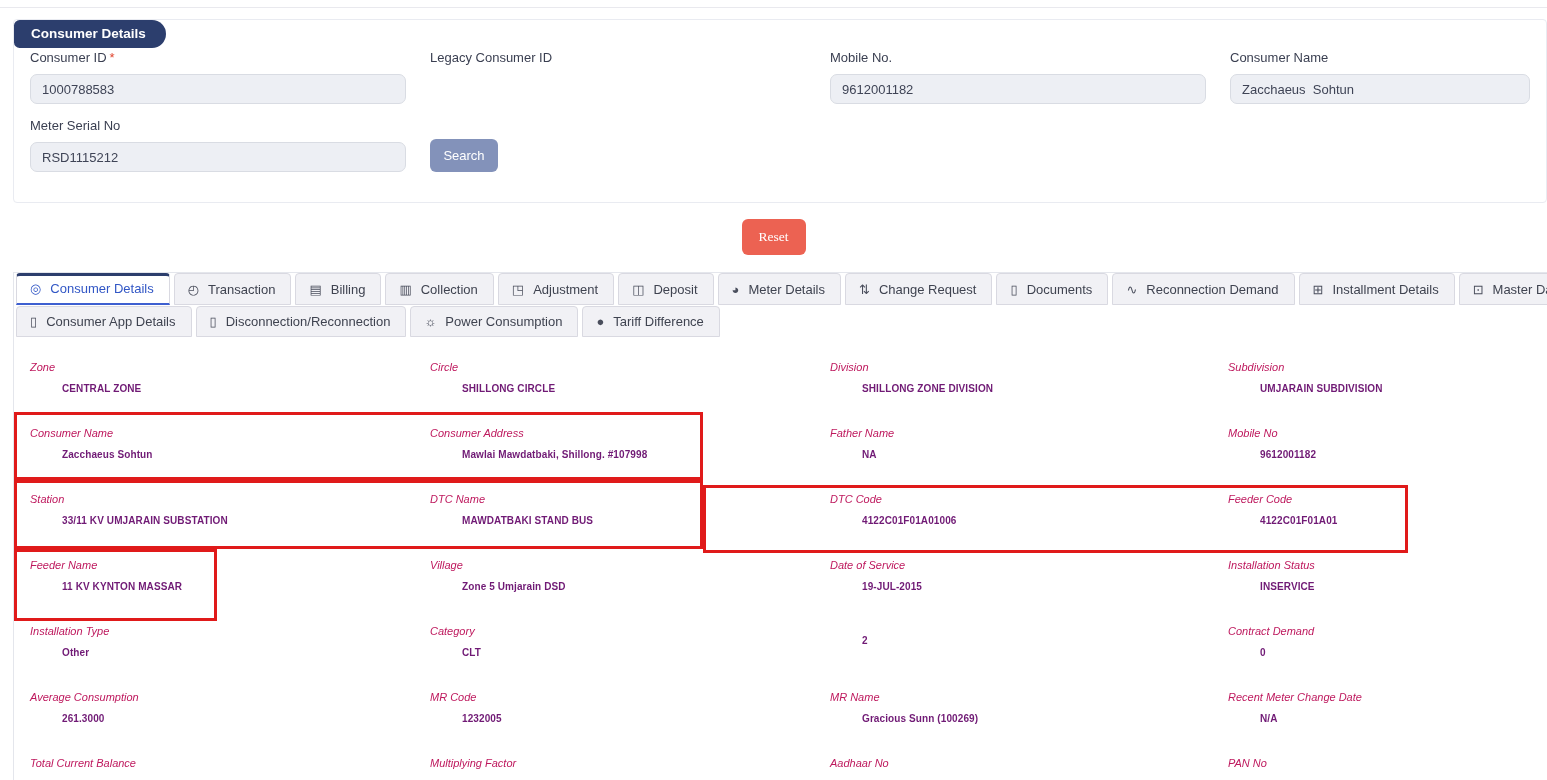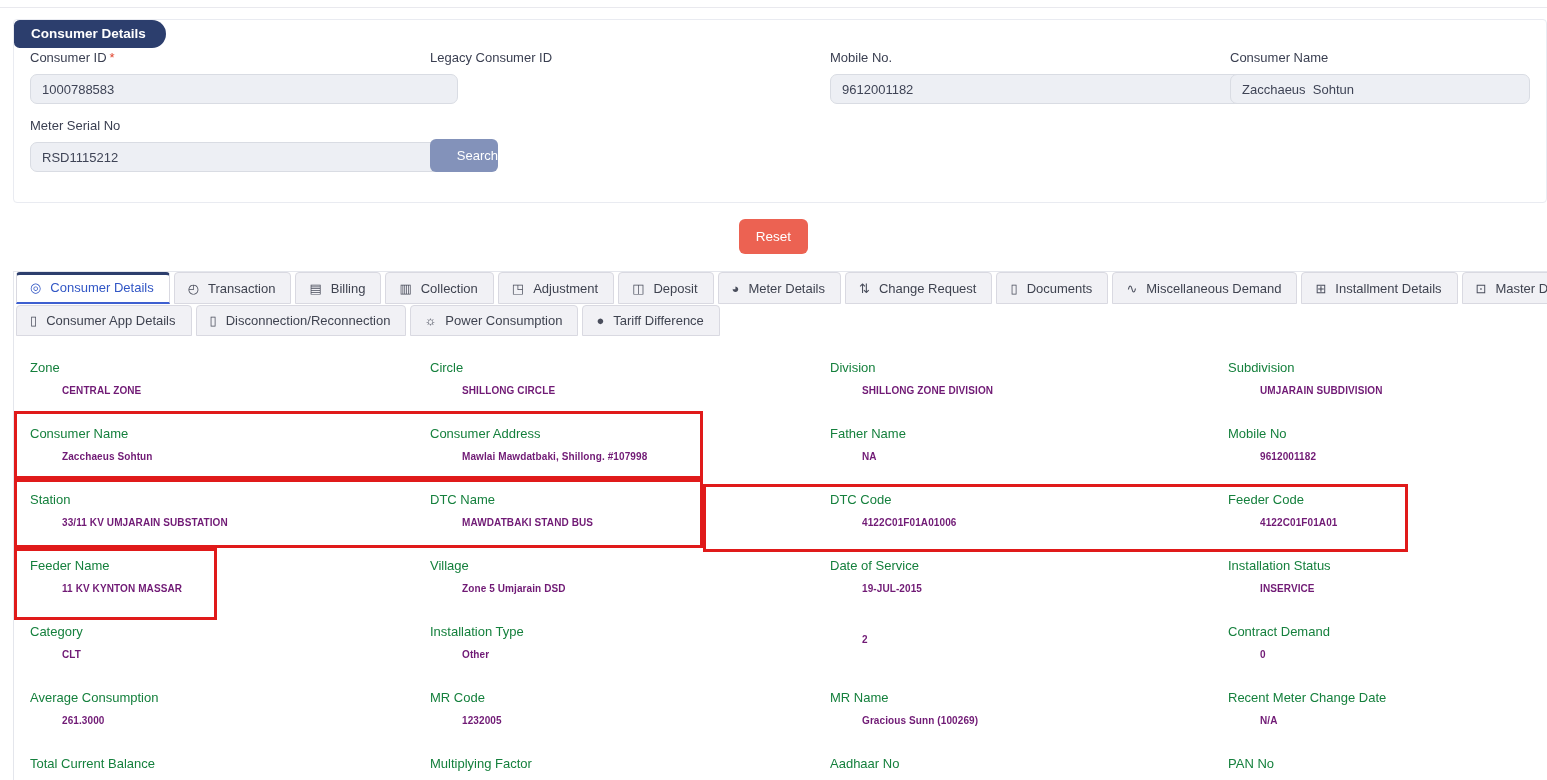--- a/index.html
+++ b/index.html
@@ -11,55 +11,55 @@
   .search-card { position:relative; margin-left:13px; margin-top:11px;
                  border:1px solid #e9ebf1; border-radius:4px;
                  padding:0 16px 30px 16px; }
   .badge { display:inline-block; margin-left:-16px; margin-top:0;
            background:#2c3e6d; color:#fff; font-weight:700; font-size:13.5px;
            padding:6px 20px 7px 17px; border-radius:6px 15px 15px 6px; }
   .form-grid { display:grid; grid-template-columns:400px 400px 400px 1fr;
                margin-top:2px; }
   .fld label { display:block; font-size:13px; color:#3a3f51; margin-bottom:9px; }
   .req { color:#e0442e; margin-left:3px; }
-  .fld input { height:30px; width:428px; background:#edeff4;
+  .fld input { height:30px; width:376px; background:#edeff4;
                border:1px solid #d9dce3; border-radius:7px; padding:0 11px;
                font-size:13px; color:#3f4456; font-family:inherit; outline:none; }
   .fld.wide input { width:100%; }
   .form-row2 { display:grid; grid-template-columns:400px 400px 1fr;
                margin-top:14px; align-items:end; }
   .btn-search { width:68px; height:33px; background:#8392ba; color:#fff;
                 border:none; border-radius:6px; font-size:13px;
-                font-family:inherit; cursor:pointer; margin-bottom:0;text-align:right; }
+                font-family:inherit; cursor:pointer; margin-bottom:0; }
 
   
   .reset-wrap { display:flex; justify-content:center; padding:16px 0 17px 0; }
   .btn-reset { background:#ec6252; color:#fff; border:none; border-radius:6px;
-               padding:10px 17px; font-size:13.5px; font-family:Liberation Sans, sans-serif; cursor:pointer; }
+               padding:10px 17px; font-size:13.5px; font-family:Liberation Serif, serif; cursor:pointer; }
 
   
   .tab-panel { margin-left:13px; border-left:1px solid #e4e6ec; }
   .tab-rows { border-top:1px solid #e4e6ec; padding-top:0; }
   .tab-row { display:flex; gap:4px; padding-left:2px; white-space:nowrap; }
   .tab-row + .tab-row { margin-top:1px; }
   .tab { display:flex; align-items:center; gap:9px; background:#f1f1f5;
          border:1px solid #d9d9e1; border-radius:4px 4px 0 0;
          padding:7px 15px 7px 13px; font-size:13px; color:#3f4350;
          font-family:inherit; cursor:pointer; flex:0 0 auto; }
   .tab .tab-icon { font-size:13px; color:#4a4e5c; }
   .tab.active { background:#fff; color:#3156c5;
                 border-top:3px solid #2c3e6d; padding-top:5px;
                 border-bottom:2px solid #3d5fd0; }
   .tab.active .tab-icon { color:#3156c5; }
 
   
   .details { position:relative; padding:2px 0 0 16px; }
   .detail-row { display:grid; grid-template-columns:400px 400px 398px 1fr;
                 height:66px; padding-top:22px; }
-  .flabel { font-size:13px; color:#15803d; }
+  .flabel { font-size:11px; color:#be185d;font-style:italic; }
   .fvalue { font-size:10px; font-weight:700; color:#701a75; margin-top:10px;
             letter-spacing:.1px;margin-left:32px; }
 
   .hl-box { position:absolute; border:3px solid #e01a1a; pointer-events:none; }
   .hl-a { left:0;   top:75px;  width:689px; height:68px; }
   .hl-b { left:0;   top:143px; width:689px; height:69px; }
   .hl-c { left:689px;top:148px; width:705px; height:68px; }
   .hl-d { left:0;   top:212px; width:203px; height:72px; }
 </style>
 </head>
@@ -137,21 +137,21 @@
         <button class="tab">
           <span class="tab-icon">⇅</span>
           <span>Change Request</span>
         </button>
         <button class="tab">
           <span class="tab-icon">▯</span>
           <span>Documents</span>
         </button>
         <button class="tab">
           <span class="tab-icon">∿</span>
-          <span>Miscellaneous Demand</span>
+          <span>Reconnection Demand</span>
         </button>
         <button class="tab">
           <span class="tab-icon">⊞</span>
           <span>Installment Details</span>
         </button>
         <button class="tab">
           <span class="tab-icon">⊡</span>
           <span>Master Data Cor</span>
         </button>
       </div>
@@ -247,28 +247,28 @@
           <div class="flabel">Date of Service</div>
           <div class="fvalue">19-JUL-2015</div>
         </div>
         <div>
           <div class="flabel">Installation Status</div>
           <div class="fvalue">INSERVICE</div>
         </div>
       </div>
       <div class="detail-row">
         <div>
+          <div class="flabel">Installation Type</div>
+          <div class="fvalue">Other</div>
+        </div>
+        <div>
           <div class="flabel">Category</div>
           <div class="fvalue">CLT</div>
         </div>
         <div>
-          <div class="flabel">Installation Type</div>
-          <div class="fvalue">Other</div>
-        </div>
-        <div>
           <div class="fvalue">2</div>
         </div>
         <div>
           <div class="flabel">Contract Demand</div>
           <div class="fvalue">0</div>
         </div>
       </div>
       <div class="detail-row">
         <div>
           <div class="flabel">Average Consumption</div>

